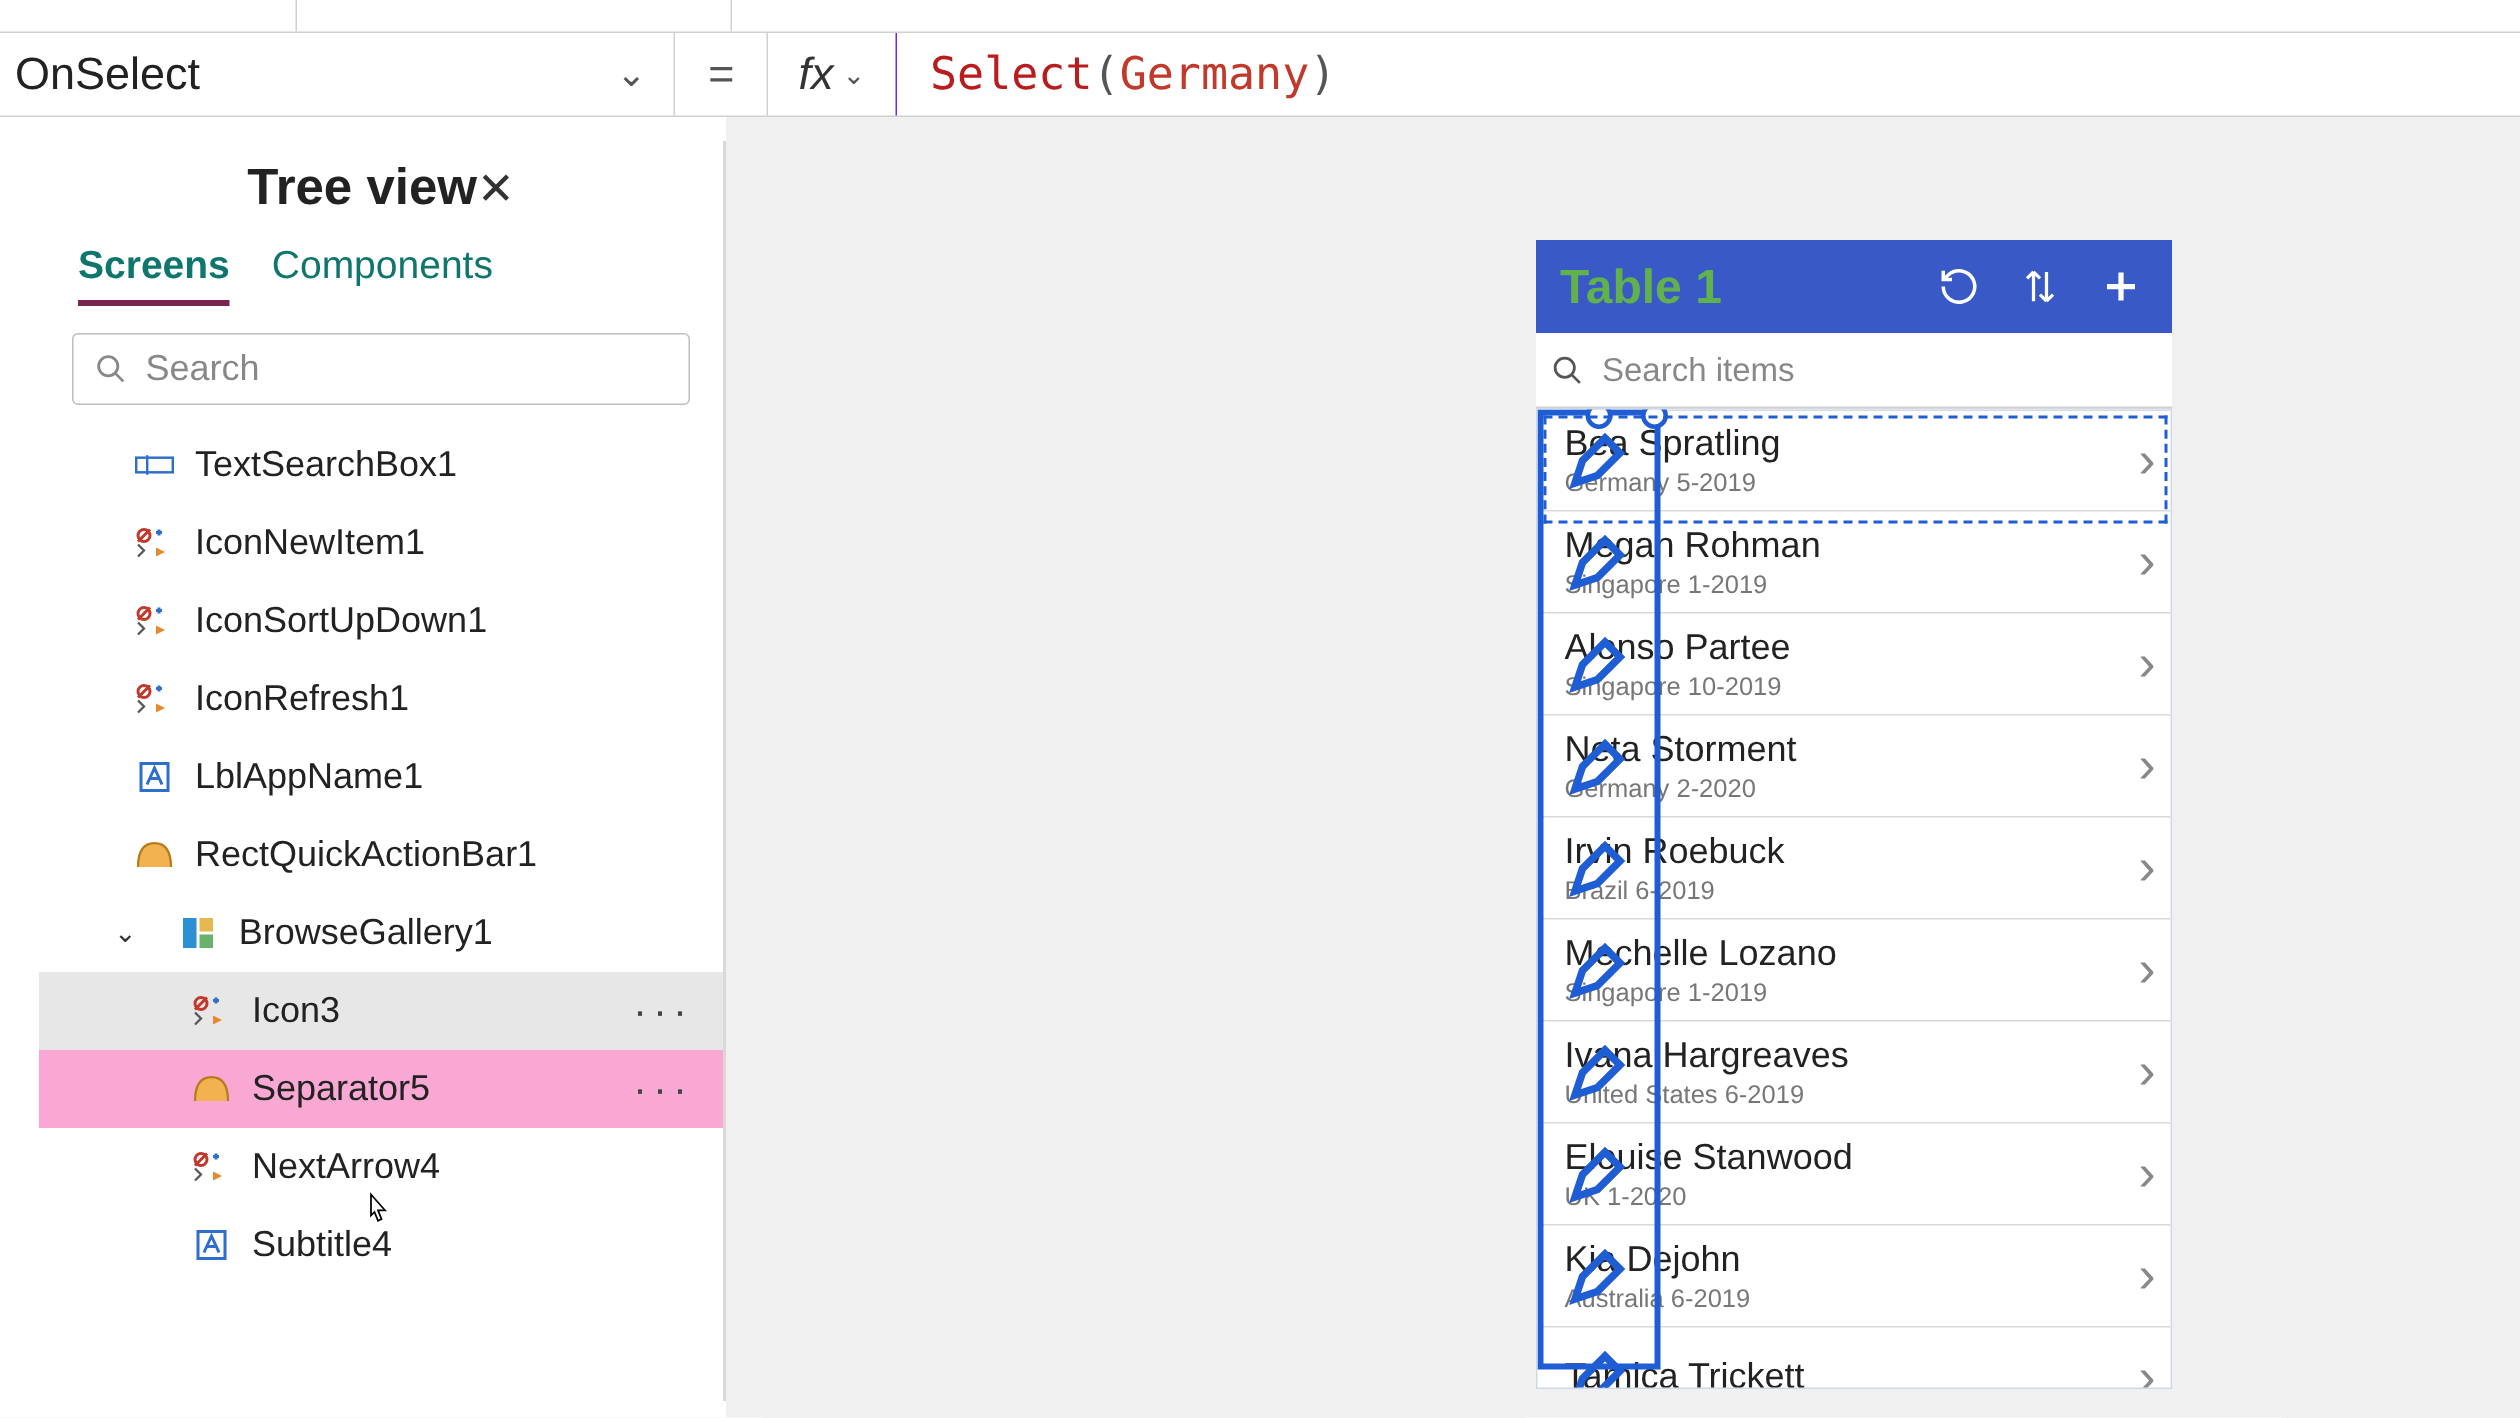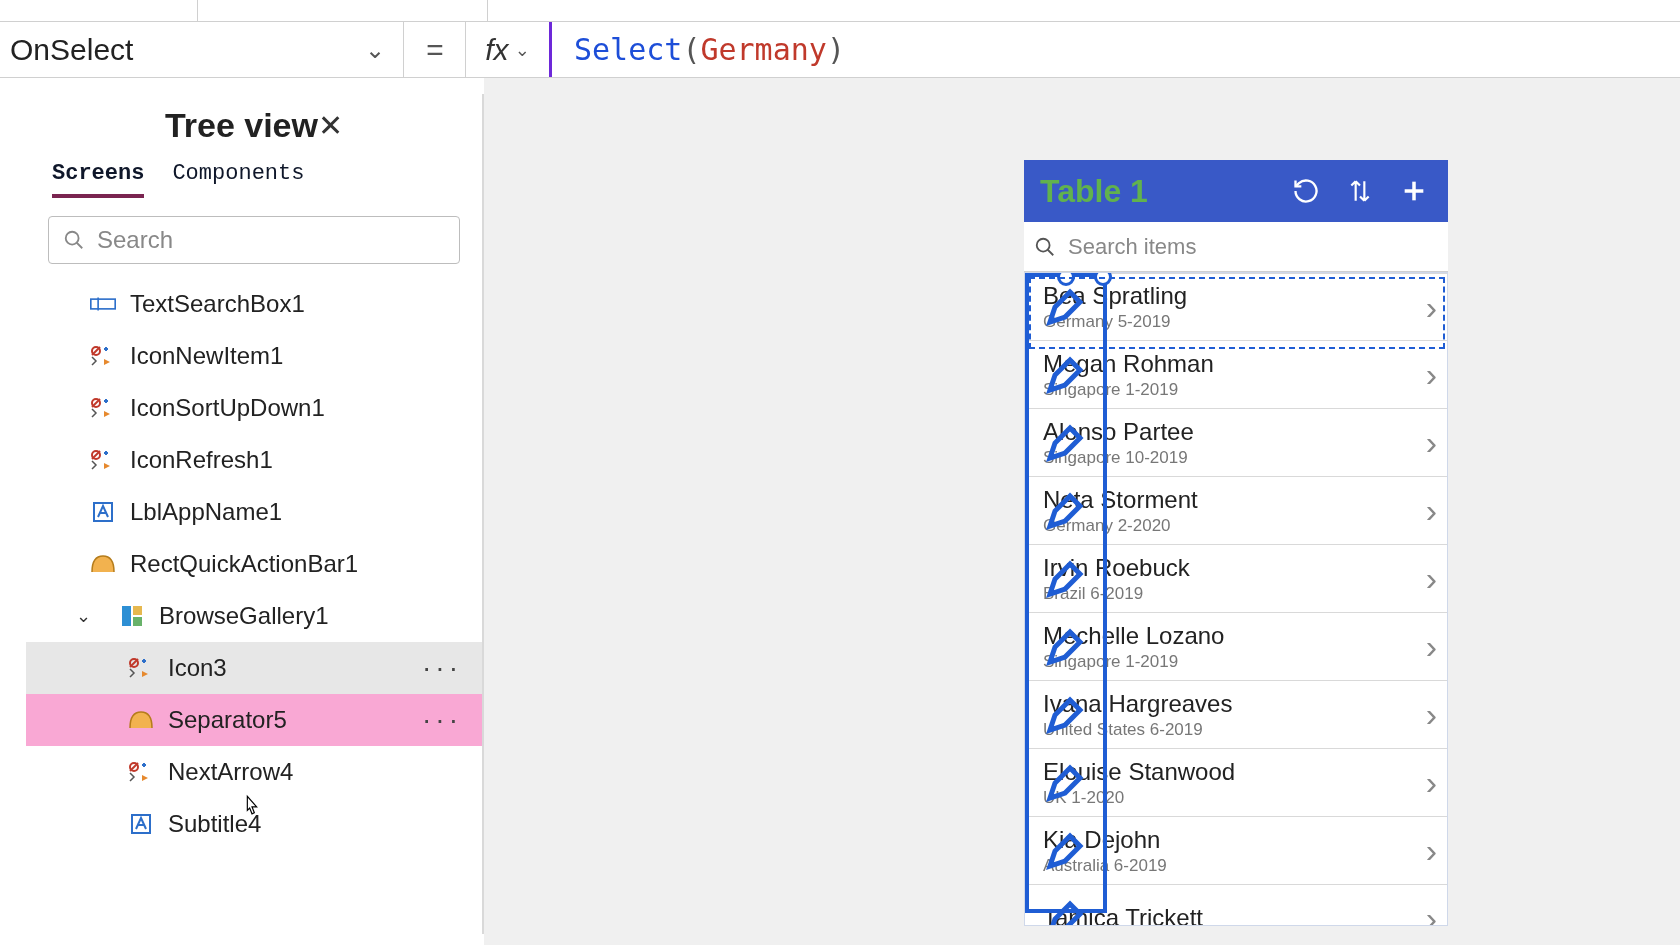--- a/index.html
+++ b/index.html
@@ -28,46 +28,46 @@
 
 
 .formula-row {
   position: absolute;
   left: 0; top: 22px; width: 100%; height: 56px;
   border-bottom: 1px solid #d0d0d0;
   display: flex;
   align-items: center;
 }
 .prop-dropdown {
-  width: 404px; height: 100%;
+  width: 450px; height: 100%;
   display: flex; align-items: center; justify-content: space-between;
   padding: 0 18px 0 10px;
   border-right: 1px solid #d0d0d0;
 }
 .prop-dropdown .label { font-size: 30px; color: #222; }
 .prop-dropdown .chevron {
   font-size: 24px; color: #555;
 }
 .eq-cell {
   width: 62px; height: 100%; display:flex;align-items:center;justify-content:center;
   font-style: italic; font-size: 30px; color: #555;
   border-right: 1px solid #d0d0d0;
 }
 .fx-cell {
   width: 86px; height:100%; display:flex;align-items:center;justify-content:center;gap:6px;
-  border-right: 3px solid #6d28d9;
+  border-right: 1px solid #6d28d9;
   font-size: 30px; font-style: italic; color: #333;
 }
 .fx-cell .chev { font-size:18px; font-style: normal; color:#555; }
 .formula-text {
   flex:1; padding-left: 22px;
   font-family: Consolas, monospace;
   font-size: 30px;
 }
-.tok-fn { color: #1d4ed8; }
+.tok-fn { color: #b91c1c; }
 .tok-paren { color: #555; }
 .tok-kw { color: #c0392b; }
 
 
 .tree-panel {
   position: absolute;
   left: 26px; top: 94px;
   width: 458px;
   height: 840px;
   border-right: 2px solid #d9d9d9;
@@ -78,21 +78,21 @@
   padding: 12px 22px 10px 22px;
 }
 .tree-header h2 { font-size: 34px; font-weight: 600; color: #222; }
 .tree-header .close { font-size: 30px; color: #333; cursor: pointer; }
 
 .tree-tabs {
   display: flex; gap: 28px;
   padding: 6px 0 0 26px;
 }
 .tree-tab {
-  font-size: 22px; color: #0f172a; padding-bottom: 8px; font-family: Liberation Mono, monospace;
+  font-size: 26px; color: #0f766e; padding-bottom: 8px;
 }
 .tree-tab.active { font-weight: 600; border-bottom: 4px solid #7a2450; }
 
 .tree-search {
   margin: 18px 22px 14px 22px;
   height: 48px;
   border: 1px solid #bdbdbd;
   border-radius: 4px;
   display: flex; align-items: center; gap: 12px;
   padding: 0 14px;

